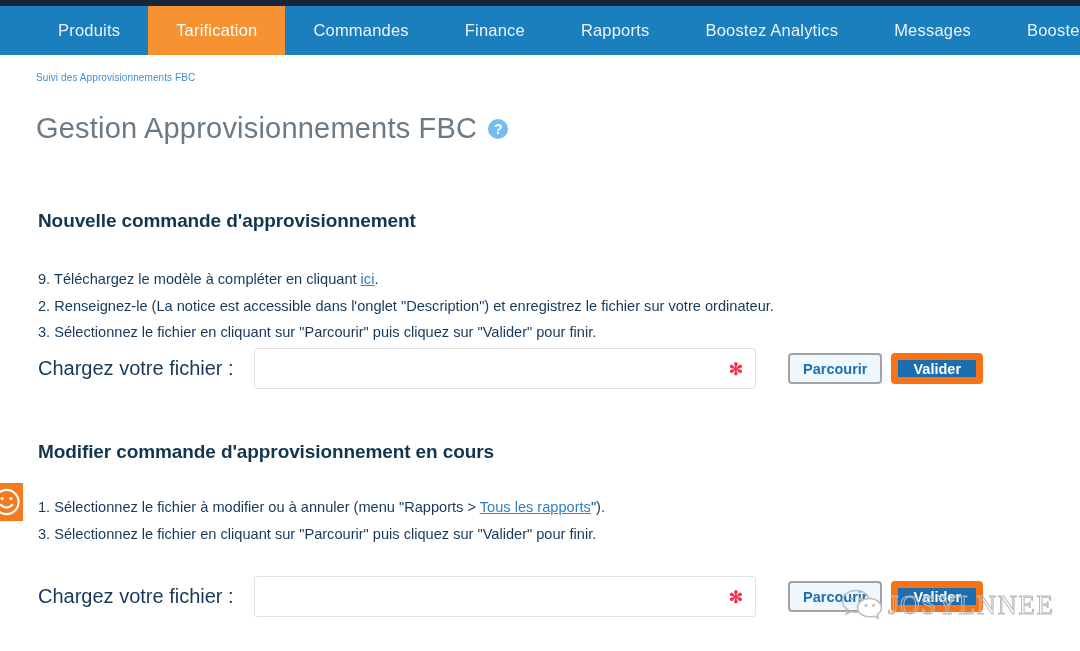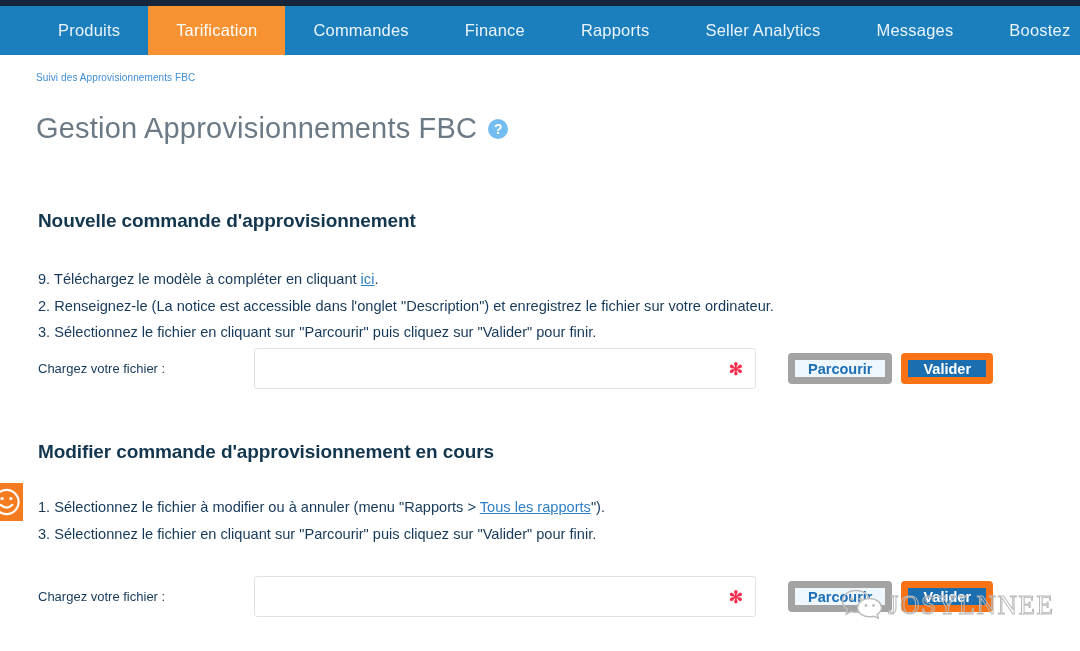--- a/index.html
+++ b/index.html
@@ -99,21 +99,21 @@
     color: #2f7fc4;
     text-decoration: underline;
   }
 
   
   .upload-row {
     position: absolute; left: 38px;
     display: flex; align-items: center;
   }
   .upload-label {
-    font-size: 13px;
+    font-size: 20px;
     color: #16395a;
     width: 216px;
   }
   .file-input {
     position: relative;
     width: 502px; height: 41px;
     background: #ffffff;
     border: 1px solid #dfe1e3;
     border-radius: 3px;
     display: flex; align-items: center;
@@ -141,21 +141,21 @@
     font-size: 14.5px;
     font-weight: bold;
     display: flex; align-items: center; justify-content: center;
     cursor: pointer;
     white-space: nowrap;
   }
   .btn-browse {
     margin-left: 32px;
     padding: 0 13px;
     background: #eef7fd;
-    border: 7px solid #a3a3a3;
+    border: 2px solid #a3a3a3;
     color: #1d6fb5;
   }
   .btn-submit {
     margin-left: 9px;
     padding: 0 15px;
     background: #1b6fb0;
     border: 7px solid #f97316;
     color: #ffffff;
   }
 
@@ -203,21 +203,21 @@
     <div class="navitem">
       <span>Commandes</span>
     </div>
     <div class="navitem">
       <span>Finance</span>
     </div>
     <div class="navitem">
       <span>Rapports</span>
     </div>
     <div class="navitem">
-      <span>Seller Analytics</span>
+      <span>Boostez Analytics</span>
     </div>
     <div class="navitem">
       <span>Messages</span>
     </div>
     <div class="navitem">
       <span>Boostez</span>
     </div>
   </div>
 
   <div class="breadcrumb">Suivi des Approvisionnements FBC</div>

